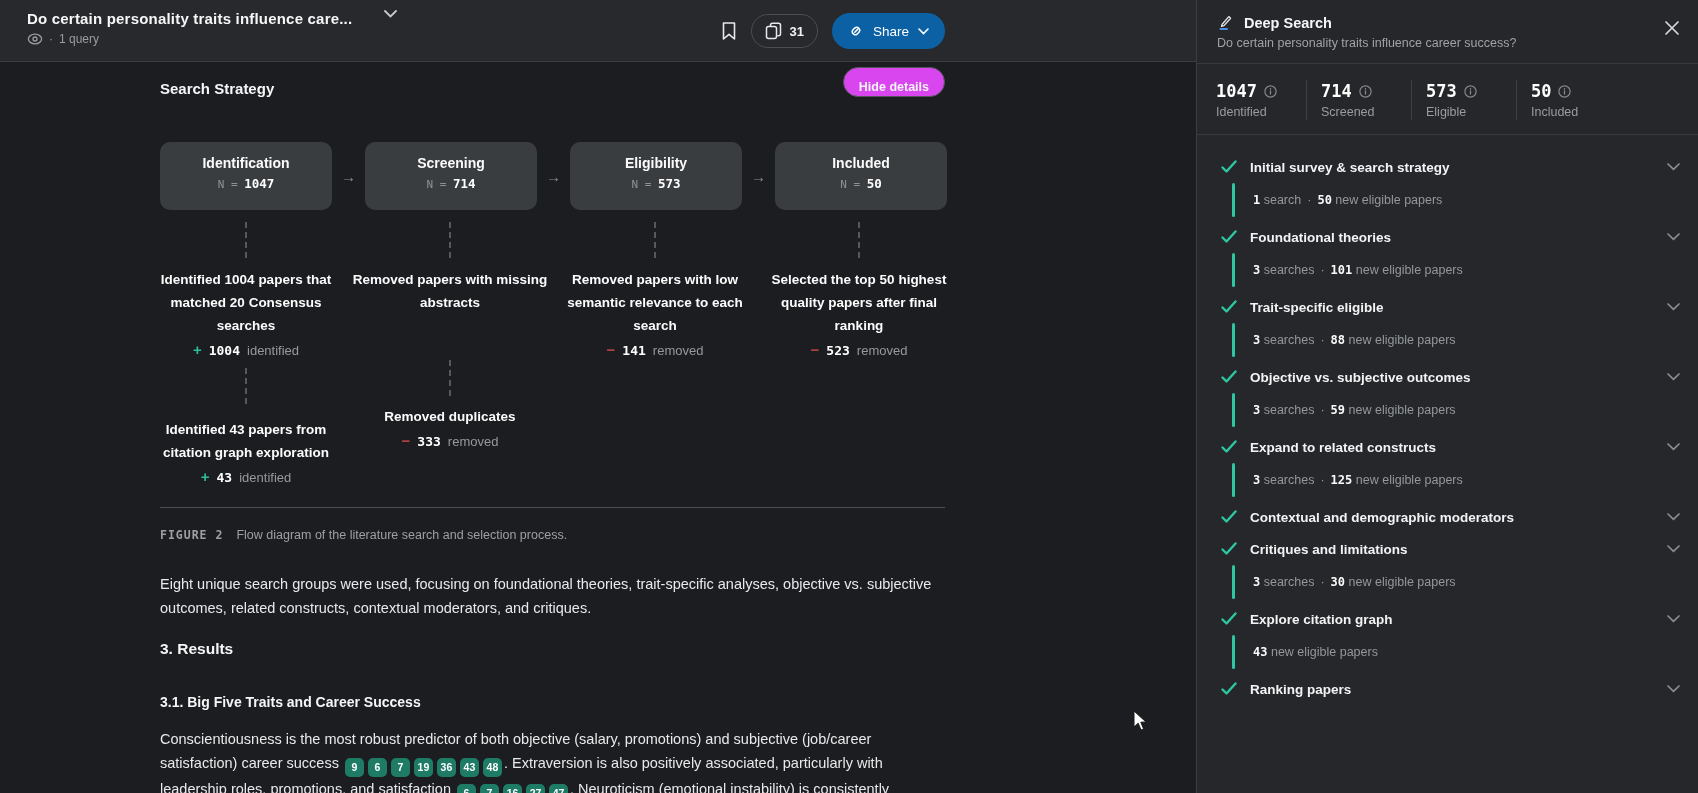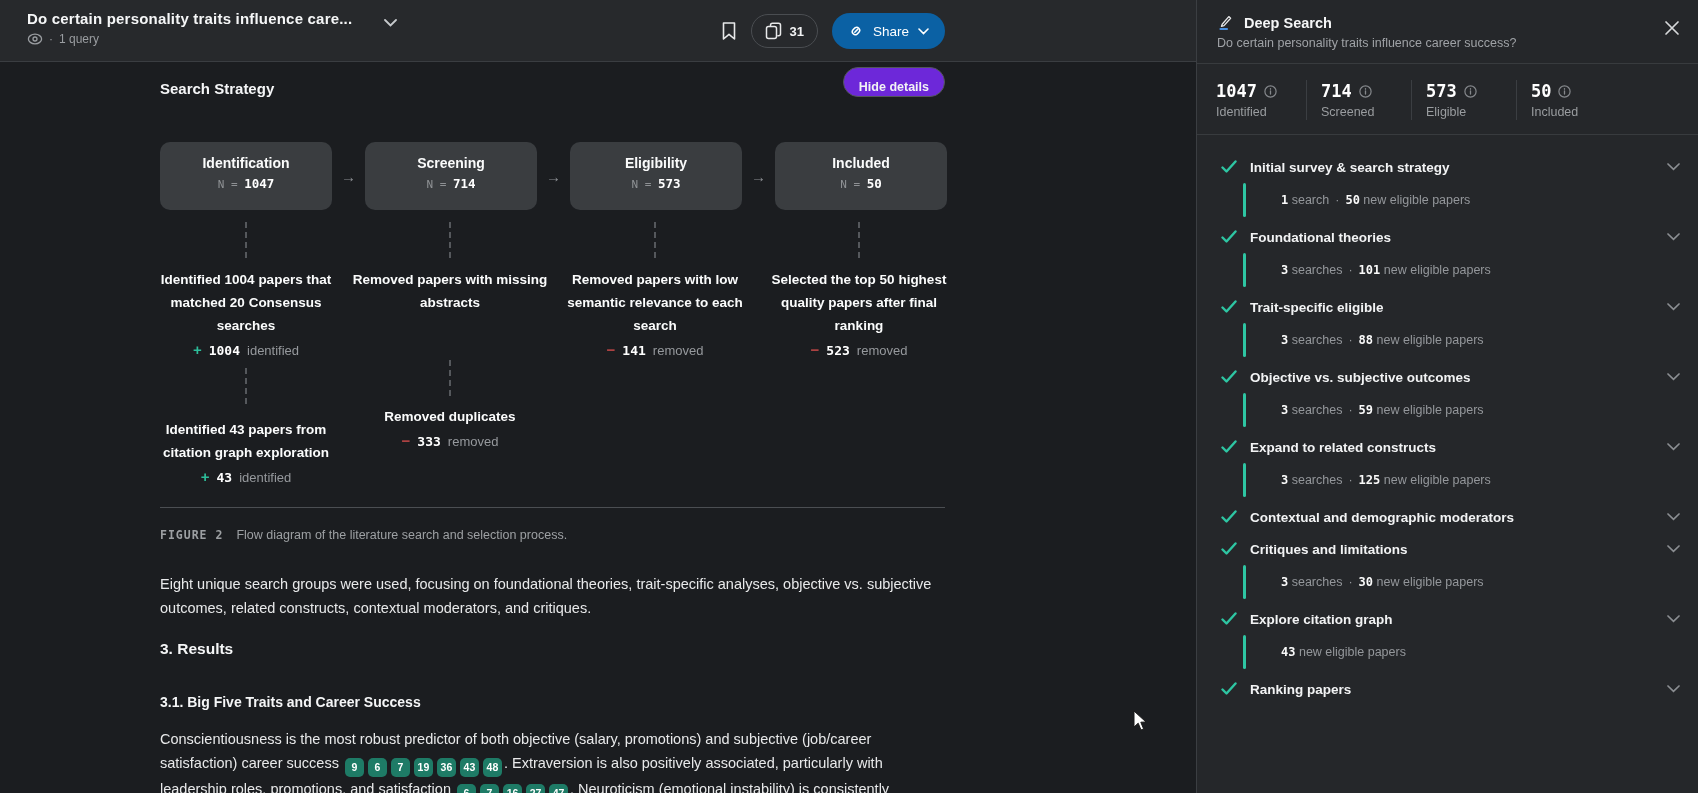--- a/index.html
+++ b/index.html
@@ -4,37 +4,37 @@
 <style>
   * { margin:0; padding:0; box-sizing:border-box; }
   html,body { width:1698px; height:793px; overflow:hidden; background:#1b1d20;
     font-family:"Liberation Sans", sans-serif; }
   .mono { font-family:"DejaVu Sans Mono", monospace; }
 
   
   .main-header { position:absolute; left:0; top:0; width:1196px; height:62px;
     background:#27292c; border-bottom:1px solid #3a3d41; z-index:5; }
   .title-wrap { position:absolute; left:27px; top:10px; }
-  .title-row { display:flex; align-items:flex-end; gap:32px; cursor:pointer; }
+  .title-row { display:flex; align-items:flex-start; gap:32px; cursor:pointer; }
   .doc-title { color:#f5f6f7; font-size:15px; font-weight:bold; letter-spacing:.2px; }
   .query-row { display:flex; align-items:center; gap:6px; margin-top:5px; color:#9a9da1; font-size:12px; }
   .hdr-right { position:absolute; right:251px; top:0; height:62px; display:flex; align-items:center; gap:14px; }
   .icon-btn { background:none; border:none; cursor:pointer; display:flex; align-items:center; }
   .pill-btn { display:flex; align-items:center; gap:8px; height:34px; padding:0 13px;
     background:transparent; border:1px solid #4a4d51; border-radius:17px; cursor:pointer; }
   .pill-btn .count { color:#f2f3f4; font-size:13px; font-weight:bold; }
   .share-btn { display:flex; align-items:center; gap:9px; height:36px; padding:0 16px;
     background:#0b61a4; border:none; border-radius:18px; cursor:pointer; }
   .share-btn span { color:#ffffff; font-size:13.5px; font-weight:normal; }
 
   
   .doc { position:absolute; left:0; top:62px; width:1196px; height:731px; background:#1b1d20; overflow:hidden; }
   .sec-title { position:absolute; left:160px; top:18px; color:#f5f6f7; font-size:15px; font-weight:bold; }
   .hide-btn { position:absolute; top:5px; right:251px; height:30px; padding:12px 15px;
-    background:#6d28d9; border:1px solid #53565a; border-radius:16px; color:#f2f3f4;
+    background:#d946ef; border:1px solid #53565a; border-radius:16px; color:#f2f3f4;
     font-size:12.5px; font-weight:bold; cursor:pointer; font-family:"Liberation Sans",sans-serif; }
 
   .flow-row { position:absolute; left:160px; top:80px; width:787px; display:flex; align-items:center; }
   .stage-box { width:172px; height:68px; background:#3a3d40; border-radius:10px; text-align:center; }
   .stage-box .st-title { color:#fafbfb; font-size:14px; font-weight:bold; margin-top:13px; }
   .stage-box .st-n { margin-top:5px; font-size:11px; color:#8e9194; }
   .stage-box .st-n b { color:#ffffff; font-size:12.5px; }
   .flow-arrow { width:33px; text-align:center; color:#8b8e92; font-size:15px; }
 
   .dash { position:absolute; width:0; border-left:2px dashed #55585c; height:36px; }
@@ -81,21 +81,21 @@
   .stat { min-width:86px; }
   .stat-val-row { display:flex; align-items:center; gap:7px; }
   .stat-val { color:#ffffff; font-size:17px; font-weight:bold; }
   .stat-label { margin-top:4px; color:#9a9da0; font-size:12.5px; }
   .stat-div { width:1px; height:40px; background:#3b3e42; margin:0 14px 0 4px; }
 
   .sb-steps { padding:22px 18px 0 24px; }
   .step { margin-bottom:12px; }
   .step-head { display:flex; align-items:center; gap:13px; cursor:pointer; height:20px; }
   .step-title { flex:1; color:#f2f3f4; font-size:13.5px; font-weight:bold; }
-  .step-body { position:relative; margin-top:8px; margin-left:22px; padding-left:38px; height:30px;
+  .step-body { position:relative; margin-top:8px; margin-left:11px; padding-left:21px; height:30px;
     display:flex; align-items:center; }
   .step-bar { position:absolute; left:0; top:-2px; bottom:0; width:3px; border-radius:2px; background:#2ec6a3; height:34px; }
   .step-sub { color:#94979b; font-size:12.5px; }
   .step-sub b { color:#fafafa; font-size:12px; }
   .dot-sep { margin:0 6px; }
 
   .cursor { position:absolute; left:1133px; top:710px; z-index:50; pointer-events:none; }
 </style>
 </head>
 <body>

